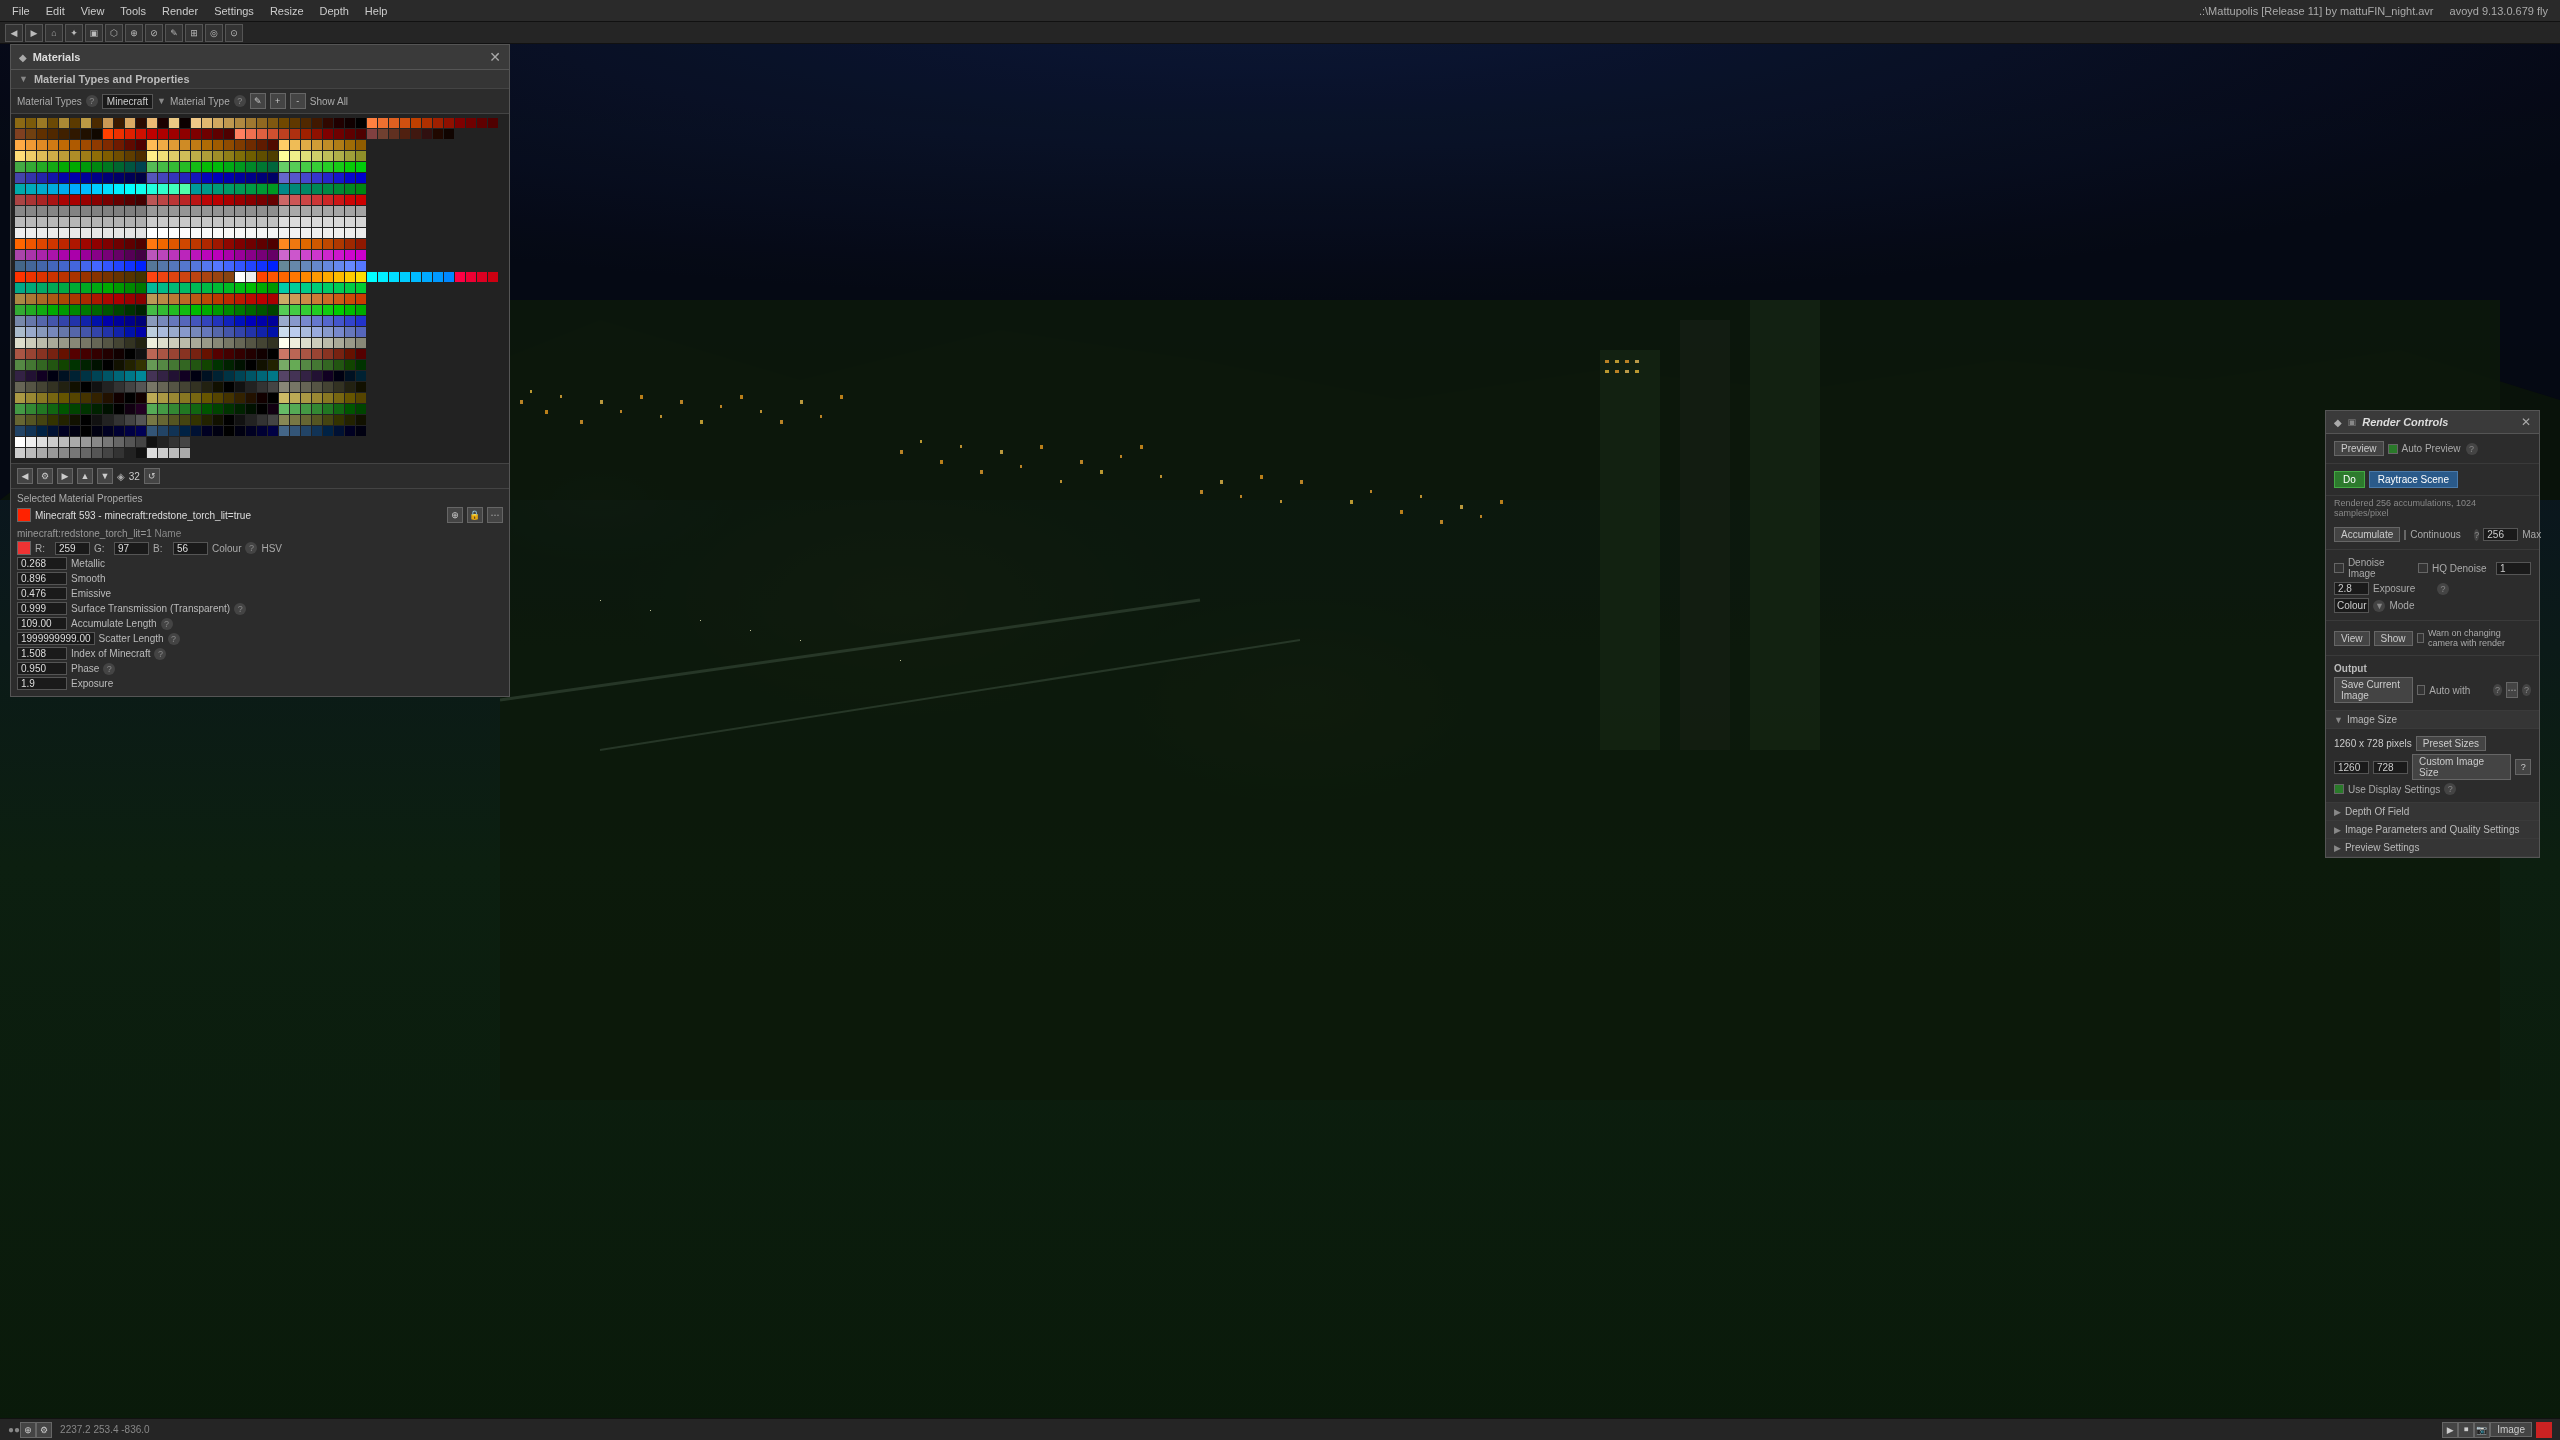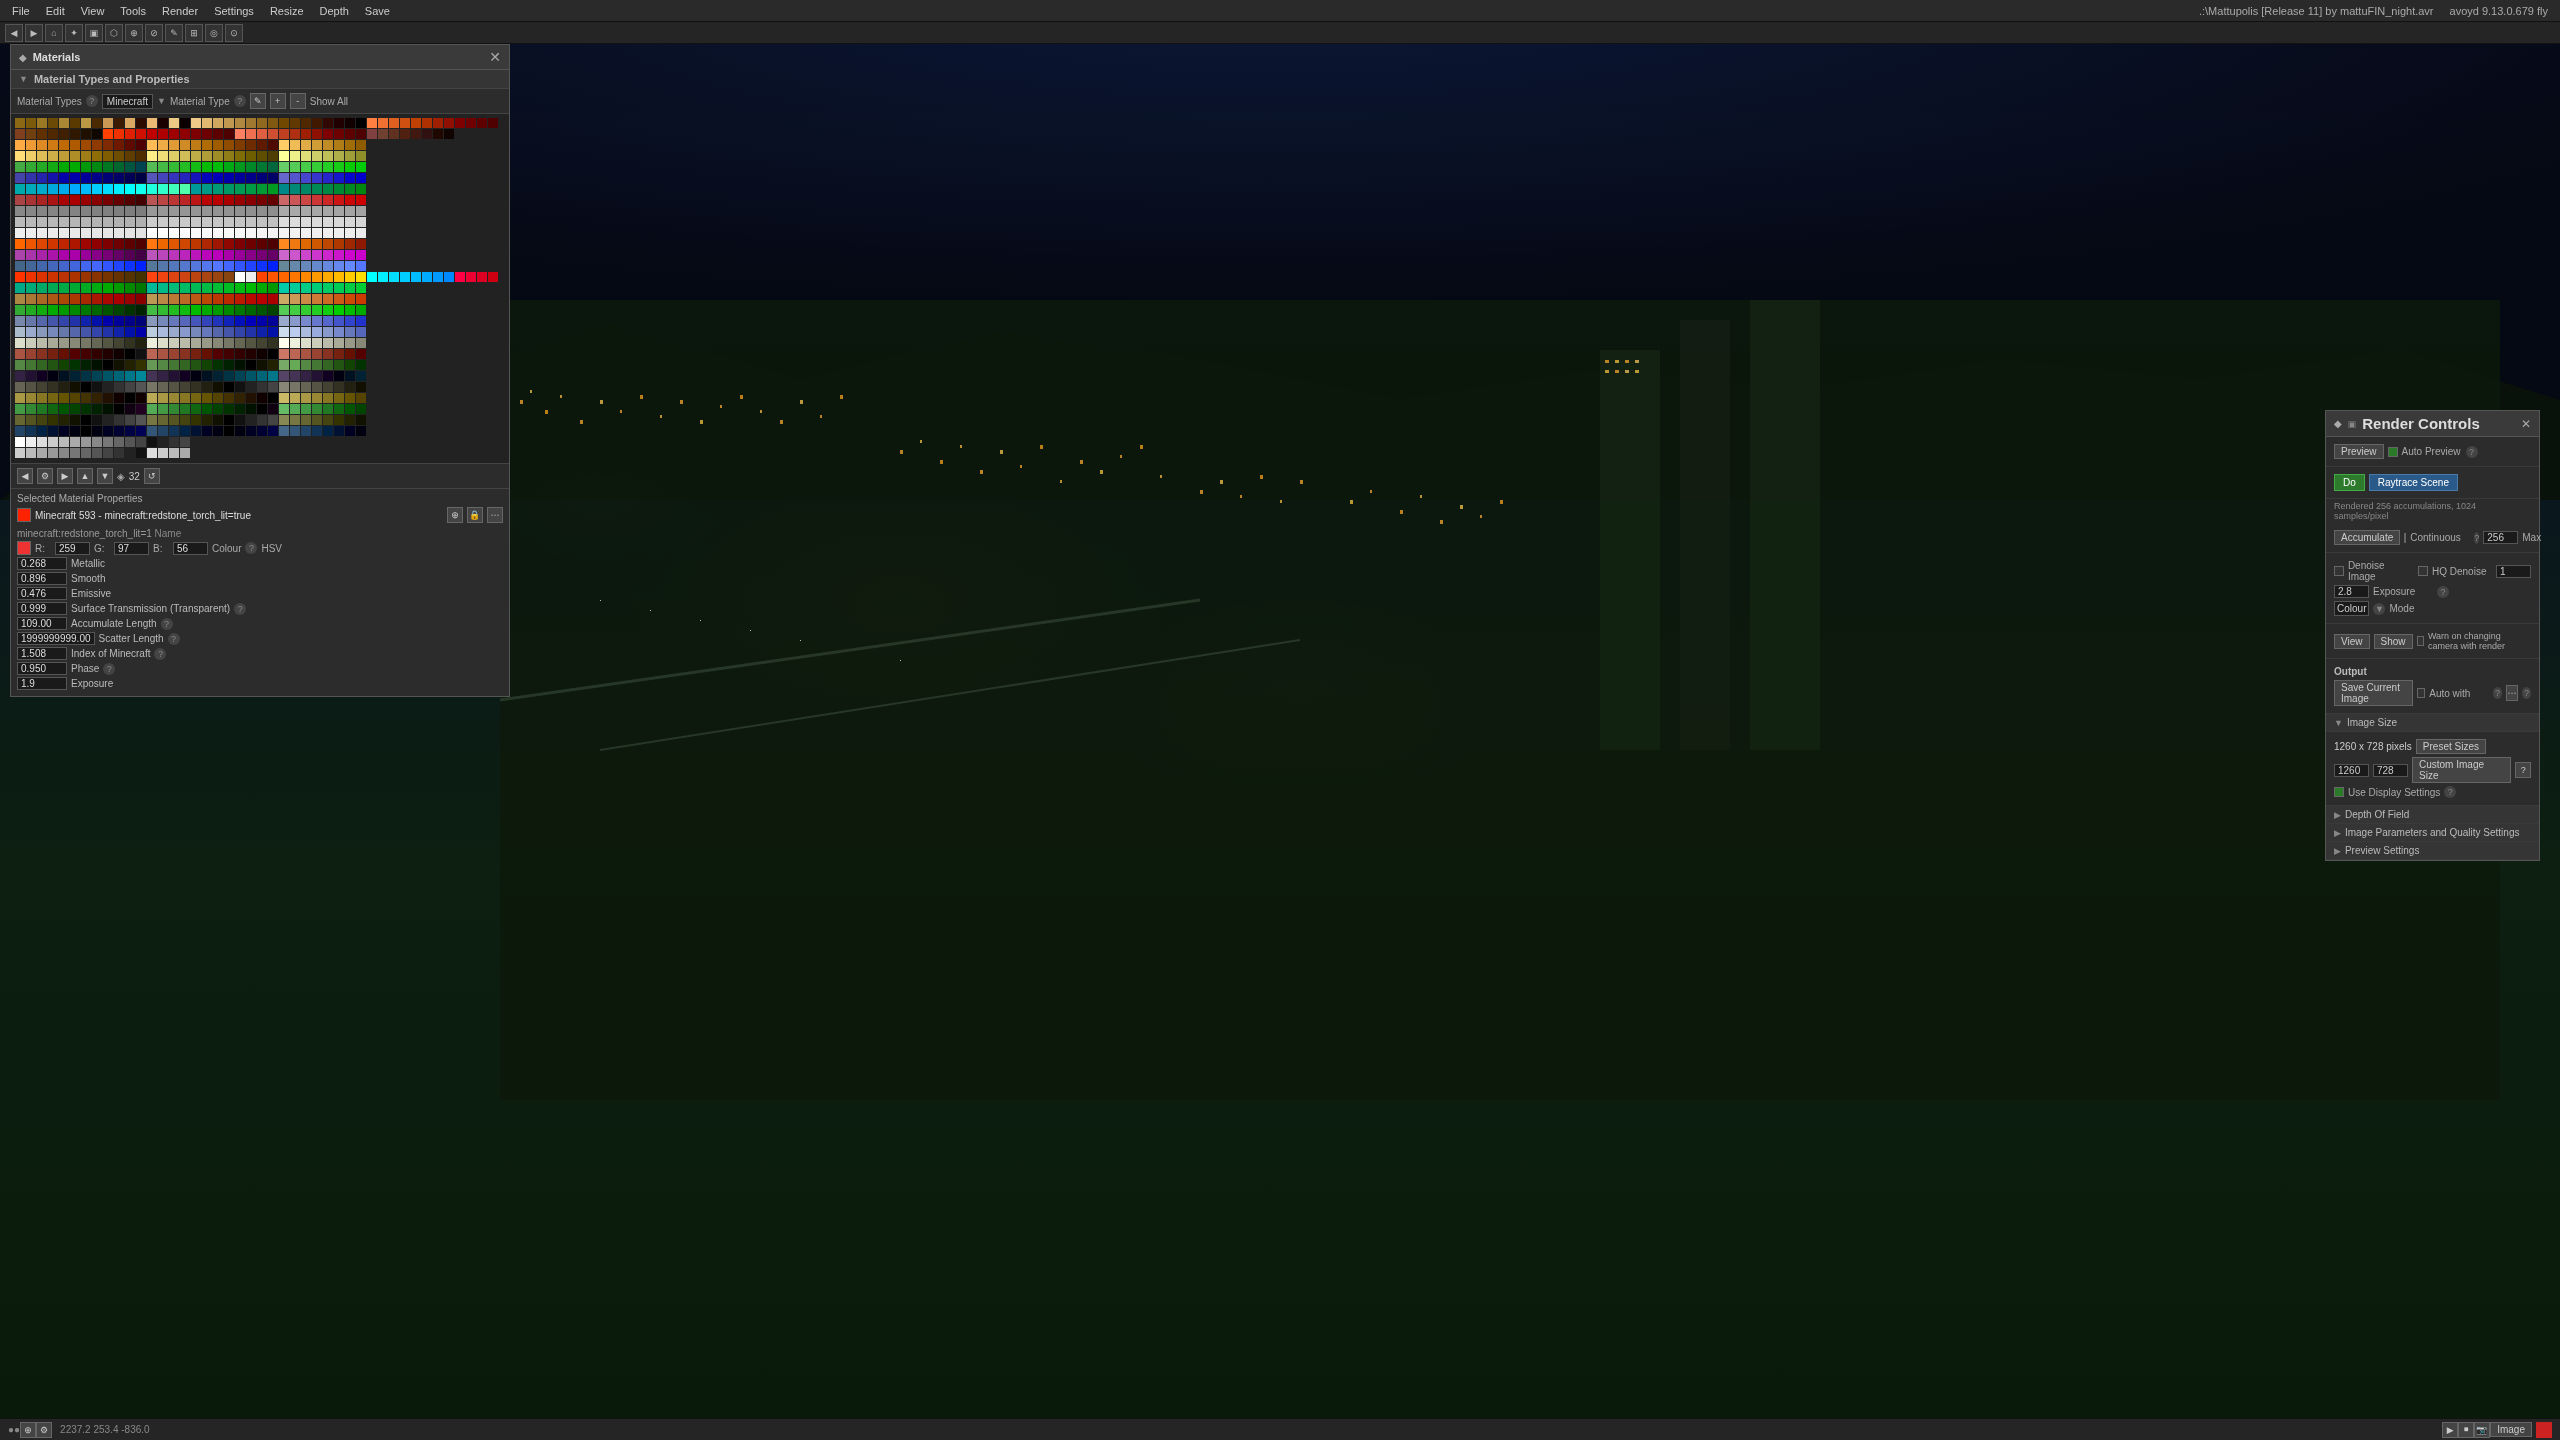--- a/index.html
+++ b/index.html
@@ -287,23 +287,24 @@
     }
     .rc-header {
       background: #3a3a3a;
       padding: 4px 8px;
       display: flex;
       align-items: center;
       gap: 6px;
       border-bottom: 1px solid #555;
     }
     .rc-title {
-      font-size: 15px;
+      font-size: 11px;
       color: #ddd;
       font-weight: bold;
+      font-style: italic;
     }
     .rc-close {
       margin-left: auto;
       cursor: pointer;
       color: #aaa;
       font-size: 12px;
     }
     .rc-section {
       padding: 4px 8px;
       border-bottom: 1px solid #3a3a3a;
@@ -500,21 +501,21 @@
 
 <div id="menubar">
   <div class="menu-item">File</div>
   <div class="menu-item">Edit</div>
   <div class="menu-item">View</div>
   <div class="menu-item">Tools</div>
   <div class="menu-item">Render</div>
   <div class="menu-item">Settings</div>
   <div class="menu-item">Resize</div>
   <div class="menu-item">Depth</div>
-  <div class="menu-item">Save</div>
+  <div class="menu-item">Help</div>
   <div class="menu-separator"></div>
   <div class="menu-title">.:\Mattupolis [Release 11] by mattuFIN_night.avr</div>
   <div class="menu-right">avoyd 9.13.0.679 fly</div>
 </div>
 
 <div id="toolbar">
   <div class="toolbar-btn">◀</div>
   <div class="toolbar-btn">▶</div>
   <div class="toolbar-btn">⌂</div>
   <div class="toolbar-btn">✦</div>

